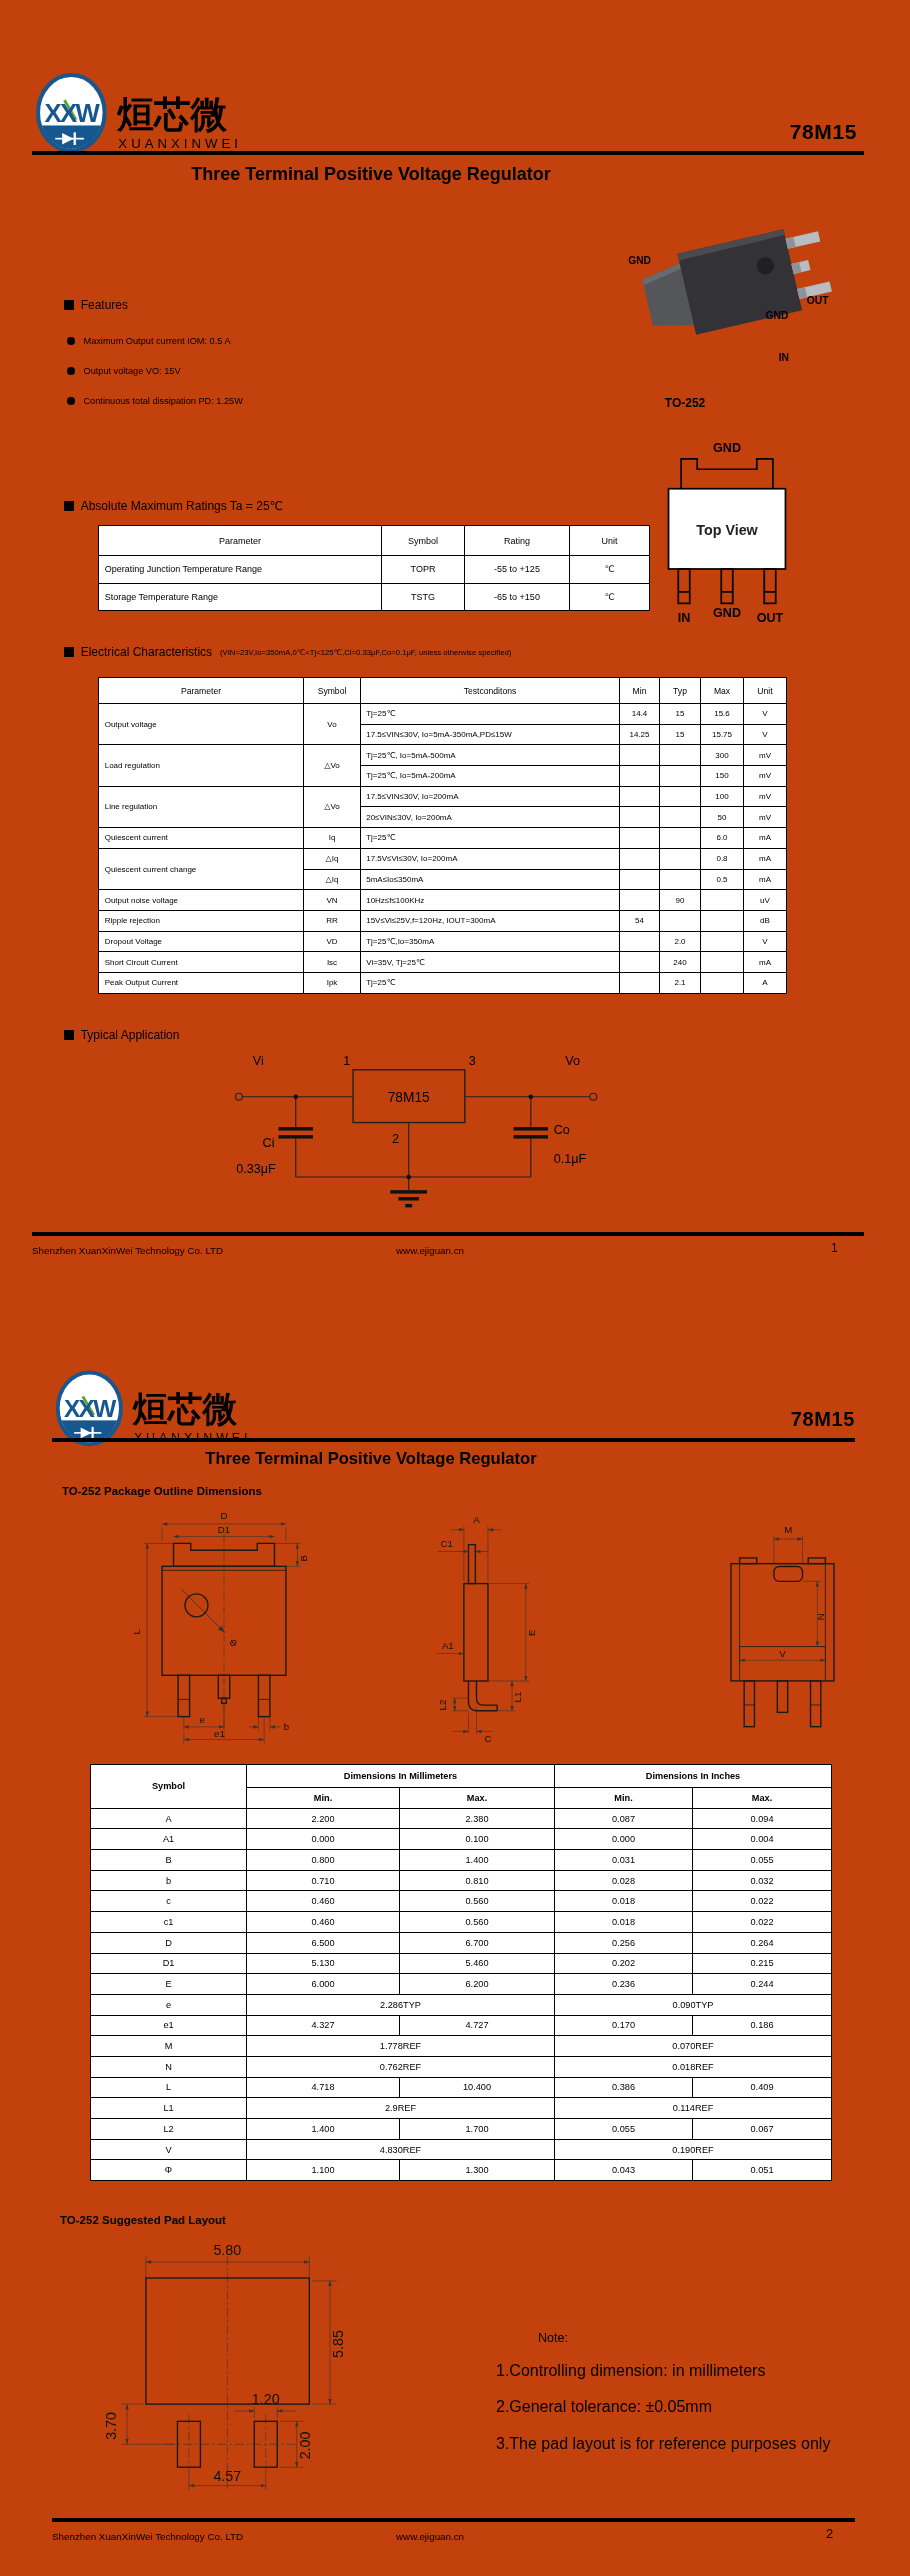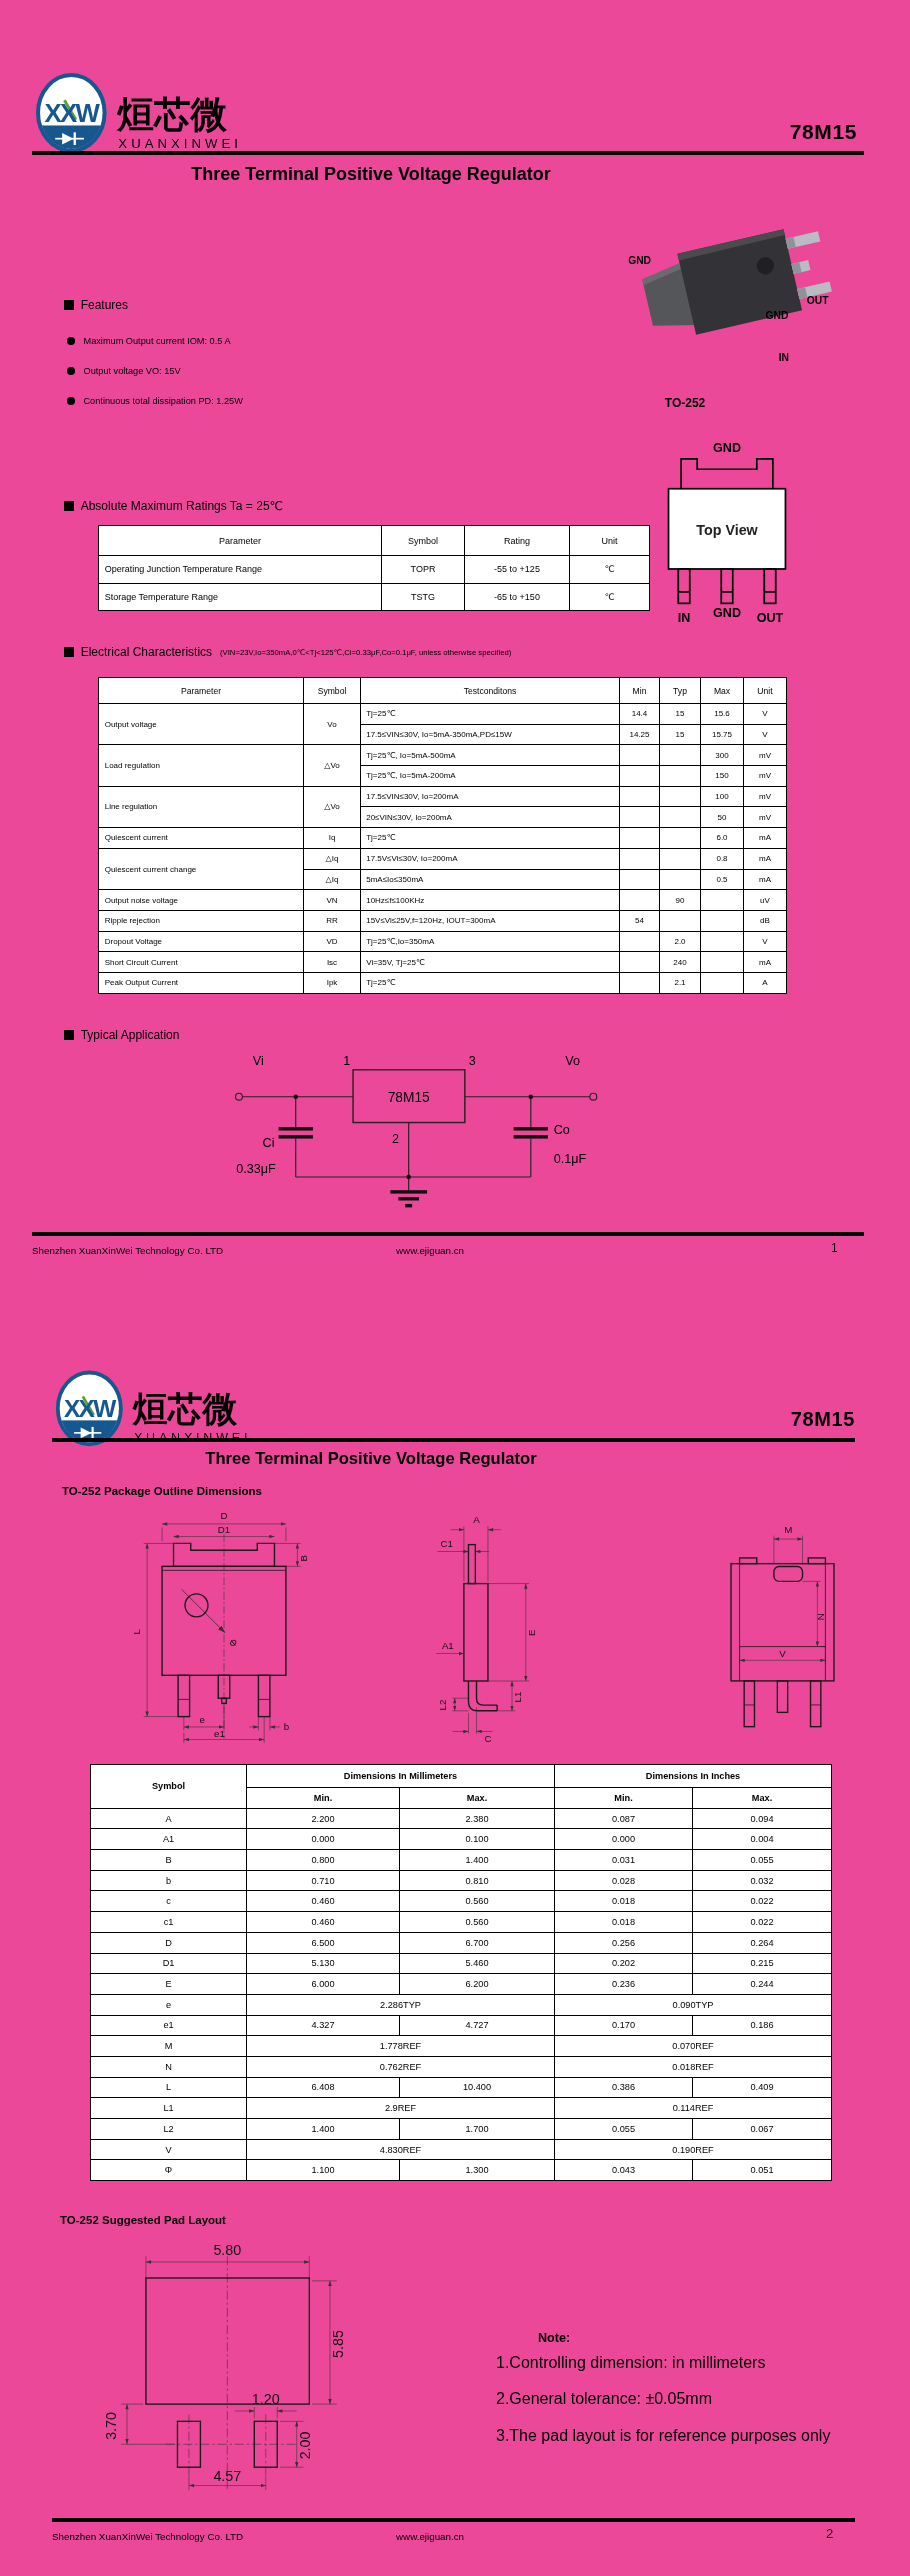--- a/index.html
+++ b/index.html
@@ -1,17 +1,17 @@
 <!DOCTYPE html>
 <html style="font-size:9.2px"><head>
 <meta charset="utf-8">
 <style>
   html,body{margin:0;padding:0;background:#fff;}
   body{font-family:"Liberation Sans","DejaVu Sans",sans-serif;color:#000;}
-  .doc{position:relative;width:910px;height:2576px;background:#ec4899;overflow:hidden;}
+  .doc{position:relative;width:910px;height:2576px;background:#c2410c;overflow:hidden;}
   .page{position:absolute;left:0;width:910px;}
   #pg1{top:0;height:1314px;}
   #pg2{top:1314px;height:1262px;}
   .logo{position:absolute;}
   .part{position:absolute;font-weight:bold;letter-spacing:0.6px;}
   #part1{top:120px;right:53px;font-size:21px;}
   #part2{top:94px;right:55px;font-size:20px;}
   .hrule{position:absolute;height:4px;background:#000;}
   #rule1a{left:32px;top:151px;width:832px;}
   #f1-rule{left:32px;top:1232px;width:832px;}
@@ -61,21 +61,21 @@
   #fv{position:absolute;left:132px;top:195px;}
   #sv{position:absolute;left:402px;top:195px;}
   #bv{position:absolute;left:711px;top:195px;}
   #t-dim{left:90px;top:450px;width:742px;font-size:9.2px;}
   #t-dim tr{height:20.7px;}
   #t-dim tr.h1{height:23px;}
   #t-dim th{font-weight:bold;}
   #pad-head{position:absolute;left:60px;top:900px;font-size:11.5px;font-weight:bold;}
   #padsvg{position:absolute;left:80px;top:918px;}
   #note{position:absolute;left:496px;top:1017px;}
-  #note .nh{font-size:12.6px;font-weight:bold;margin-bottom:9px;padding-left:42px;}
+  #note .nh{font-size:12.6px;font-weight:normal;margin-bottom:17px;padding-left:42px;}
   #note .ni{font-size:16px;margin-bottom:18.4px;}
   svg text{font-family:"Liberation Sans","DejaVu Sans",sans-serif;}
   .dimlab{font-size:17px;fill:#111;}
   .biglab{font-size:25px;fill:#111;}
 </style>
 </head>
 <body>
 
 <div class="doc">
 
@@ -670,21 +670,21 @@
             <td colspan="2">1.778REF</td>
             <td colspan="2">0.070REF</td>
           </tr>
       <tr>
             <td>N</td>
             <td colspan="2">0.762REF</td>
             <td colspan="2">0.018REF</td>
           </tr>
       <tr>
             <td>L</td>
-            <td>6.408</td>
+            <td>4.718</td>
             <td>10.400</td>
             <td>0.386</td>
             <td>0.409</td>
           </tr>
       <tr>
             <td>L1</td>
             <td colspan="2">2.9REF</td>
             <td colspan="2">0.114REF</td>
           </tr>
       <tr>

